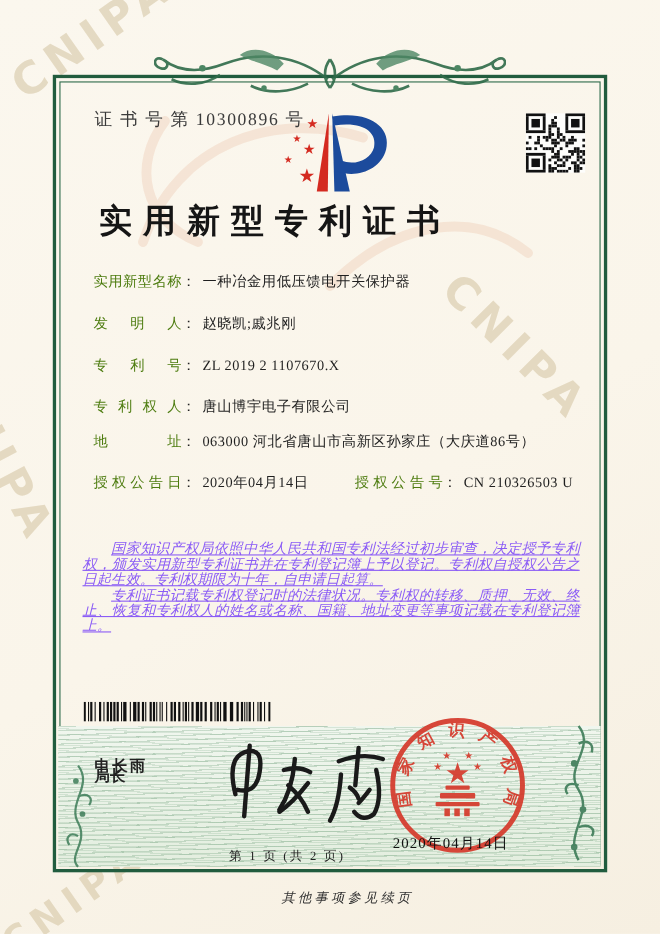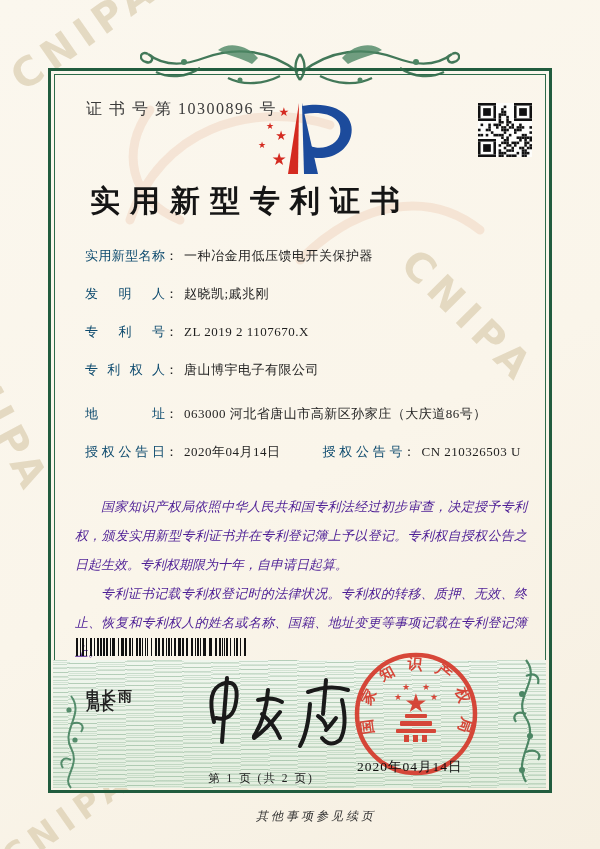--- a/index.html
+++ b/index.html
@@ -28,31 +28,31 @@
     color:#3a3a3a;z-index:4;
   }
   .logo{position:absolute;left:240px;top:100px;z-index:4;}
   .qr{position:absolute;left:478px;top:103px;width:54px;height:54px;z-index:4;background:#fdfdfb;}
   .title{
     position:absolute;left:0;top:181px;width:500px;text-align:center;
     font-size:30px;font-weight:bold;letter-spacing:10px;color:#151515;z-index:4;
   }
   .fields{position:absolute;left:85px;top:247px;width:462px;z-index:4;font-size:13px;}
   .field-row{margin-bottom:20px;white-space:nowrap;}
-  .field-row.tight{margin-bottom:26px;}
+  .field-row.tight{margin-bottom:13px;}
   .field-label{
     display:inline-block;width:80px;text-align:justify;text-align-last:justify;
-    vertical-align:top;color:#0c4a6e;
+    vertical-align:top;color:#4d7c0f;
   }
   .field-colon{display:inline-block;margin-right:6px;}
   .field-value{color:#1f1f1f;letter-spacing:.5px;}
   .grant-no{margin-left:42px;}
   .paras{
     position:absolute;left:75px;top:492px;width:452px;z-index:4;
-    font-size:13px;line-height:29px;text-align:justify;font-style:italic;color:#4c1d95;
+    font-size:13px;line-height:14px;text-align:justify;font-style:italic;color:#8b5cf6;text-decoration:underline;
   }
   .paras p{margin:0;text-indent:2em;}
   .barcode{position:absolute;left:76px;top:638px;z-index:5;}
   .band{
     position:absolute;left:53px;top:660px;width:493px;height:128px;z-index:3;
     background:
       repeating-linear-gradient(178deg, rgba(96,150,110,.28) 0 1px, rgba(0,0,0,0) 1px 4px),
       repeating-linear-gradient(2deg, rgba(96,150,110,.18) 0 1px, rgba(0,0,0,0) 1px 5px),
       linear-gradient(#f0f6ee,#e3eedf);
   }

